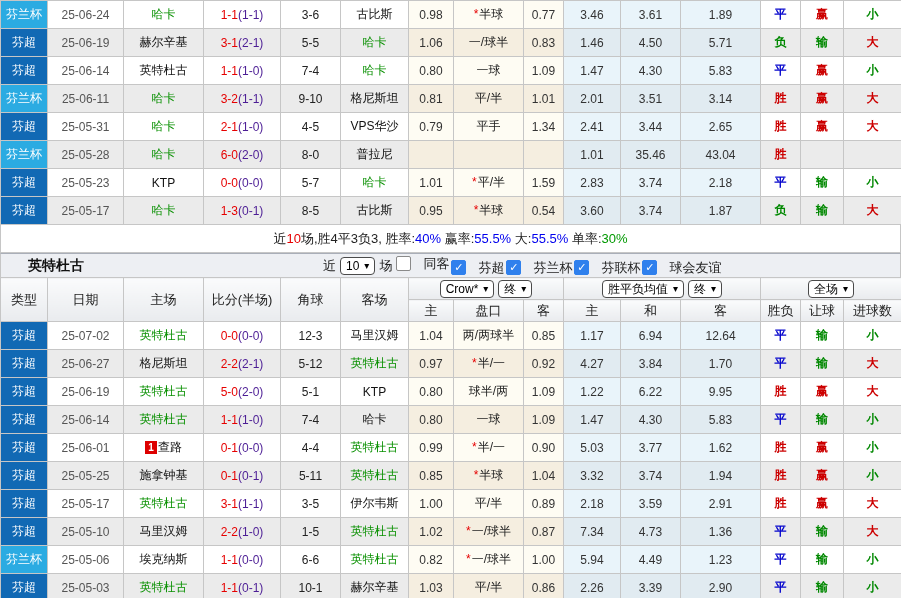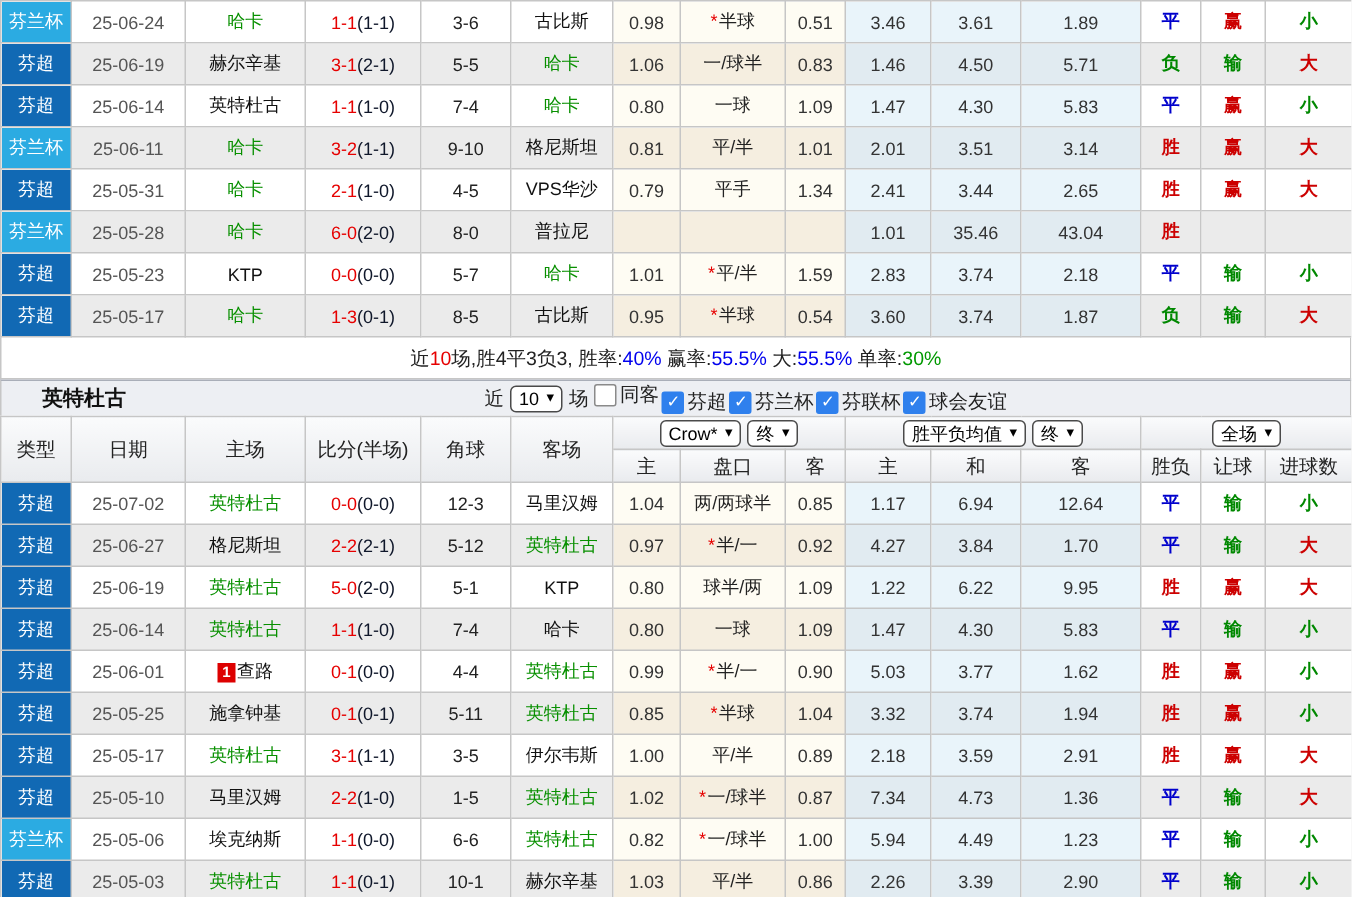--- a/index.html
+++ b/index.html
@@ -14,41 +14,41 @@
   td.c-hcp{background:#fefcf3;}
   tbody tr:nth-child(even) td.c-hcp{background:#f5eee0;}
   td.c-1x2{background:#e9f4fa;}
   tbody tr:nth-child(even) td.c-1x2{background:#e1ebf1;}
   td.c-type{color:#fff;font-size:12px;}
   td.c-date{color:#555;}
   td.c-odds{color:#333;}
   .teamname{color:#111;}
   .teamname.focus{color:#089000;}
   .sc{color:#e60000;}
-  .hf{color:#0f172a;}
+  .hf{color:#4c1d95;}
   .star{color:#e60000;margin-right:1px;}
   .resch{font-weight:bold;}
   .redcard{display:inline-block;width:12px;height:13px;background:#dd0000;color:#fff;
            font-size:10px;line-height:13px;text-align:center;margin-right:1px;font-weight:bold;}
   
   .summary{height:27px;line-height:27px;text-align:center;font-size:13px;
            border:1px solid #c6c6c6;border-top:none;color:#222;}
   
   .bar{height:23px;background:#edeff3;border-top:1px solid #a9aeb8;
        border-left:1px solid #c6c6c6;border-right:1px solid #c6c6c6;
        position:relative;display:flex;align-items:center;}
   .bar-title{font-weight:bold;font-size:14px;margin-left:27px;color:#111;}
   .filters{position:absolute;left:322px;top:0;height:23px;display:flex;align-items:center;gap:4px;font-size:13px;}
   .sel{display:inline-flex;align-items:center;gap:5px;border:1px solid #4a4a4a;border-radius:4px;
        background:#fff;padding:1px 5px;font-size:12px;line-height:14px;color:#000;cursor:default;}
   .sel .ar{font-size:10px;color:#000;}
   .cb{width:13px;height:13px;border:1px solid #8a8a8a;border-radius:2px;background:#fff;
       display:inline-block;font-size:11px;line-height:13px;text-align:center;color:#fff;vertical-align:-2px;}
   .cb.checked{background:#2f80ed;border-color:#2f80ed;}
-  .cb-wrap{display:inline-flex;align-items:center;gap:2px;margin-right:2px;}
+  .cb-wrap{display:inline-flex;align-items:center;gap:12px;margin-right:2px;}
   
   thead th{background:linear-gradient(#fafbfc,#e9ebee);font-size:13px;color:#222;}
   .hrow1 th{height:21px;}
   .hrow2 th{height:21px;}
   .grp{border-bottom:1px solid #c6c6c6;}
   .grp-inner{display:flex;justify-content:center;align-items:flex-end;gap:4px;}
 </style>
 </head>
 <body>
 
@@ -75,21 +75,21 @@
     <tbody id="t1-body">
         <tr>
           <td class="c-type" style="background: rgb(43, 171, 226);">芬兰杯</td>
           <td class="c-date">25-06-24</td>
           <td class="c-team"><span class="teamname focus">哈卡</span></td>
           <td class="c-score"><span class="sc">1-1</span><span class="hf">(1-1)</span></td>
           <td class="c-corner">3-6</td>
           <td class="c-team"><span class="teamname">古比斯</span></td>
           <td class="c-hcp c-odds">0.98</td>
           <td class="c-hcp"><span class="star">*</span><span>半球</span></td>
-          <td class="c-hcp c-odds">0.51</td>
+          <td class="c-hcp c-odds">0.77</td>
           <td class="c-1x2 c-odds">3.46</td>
           <td class="c-1x2 c-odds">3.61</td>
           <td class="c-1x2 c-odds">1.89</td>
           <td class="c-res"><span class="resch" style="color: rgb(0, 0, 204);">平</span></td>
           <td class="c-res"><span class="resch" style="color: rgb(204, 0, 0);">赢</span></td>
           <td class="c-res"><span class="resch" style="color: rgb(0, 136, 0);">小</span></td>
         </tr>
         <tr>
           <td class="c-type" style="background: rgb(17, 105, 180);">芬超</td>
           <td class="c-date">25-06-19</td>

